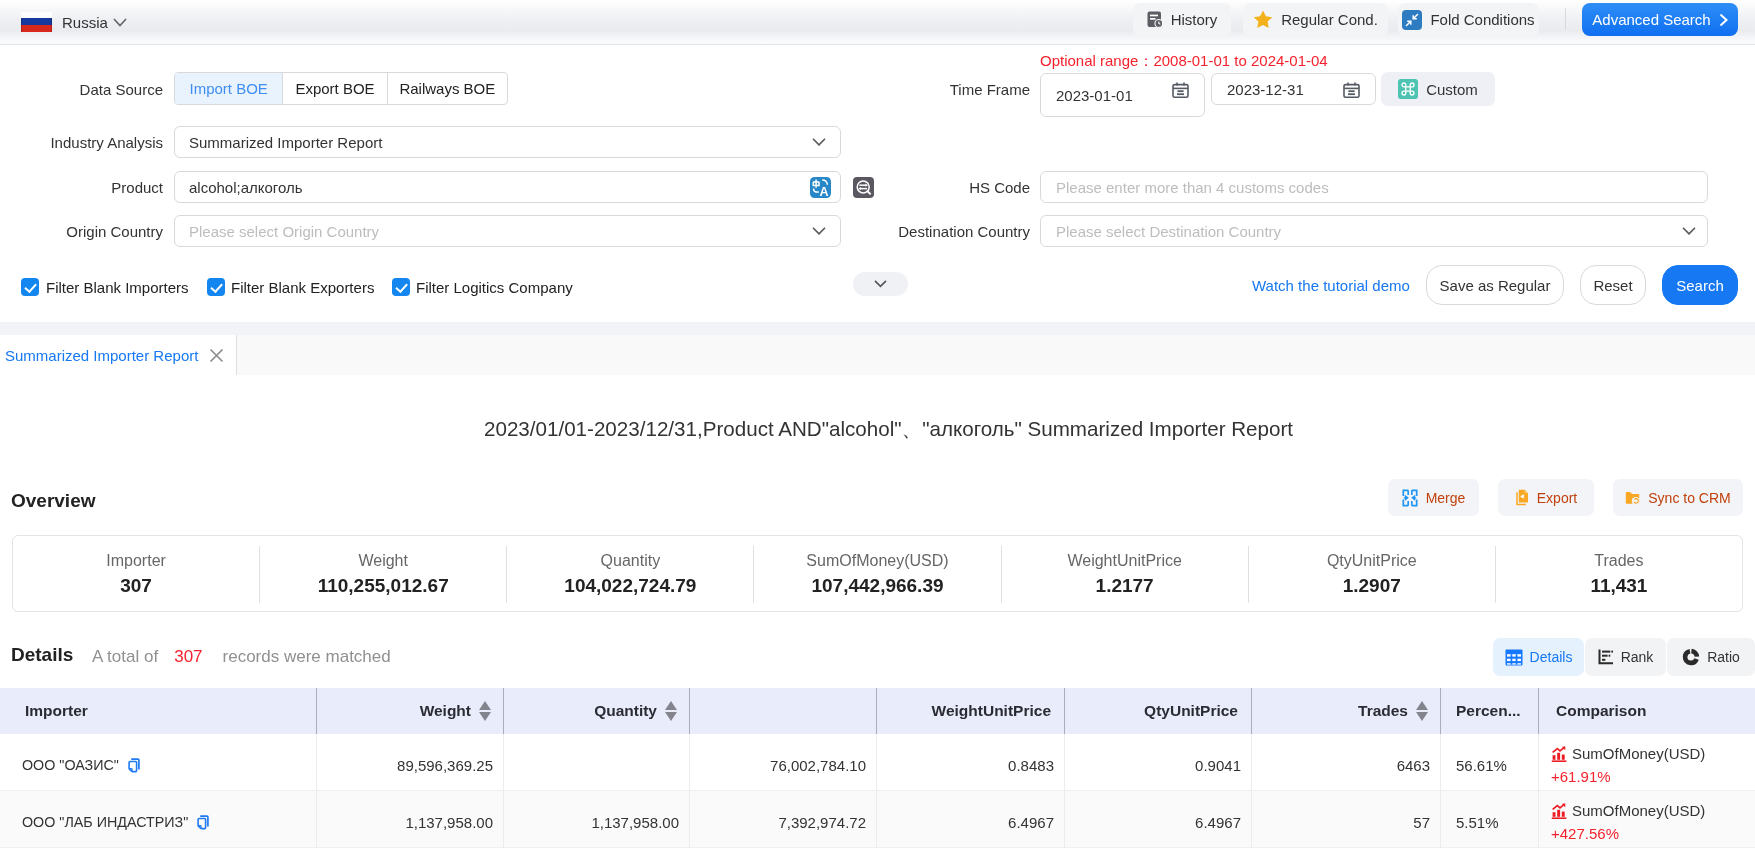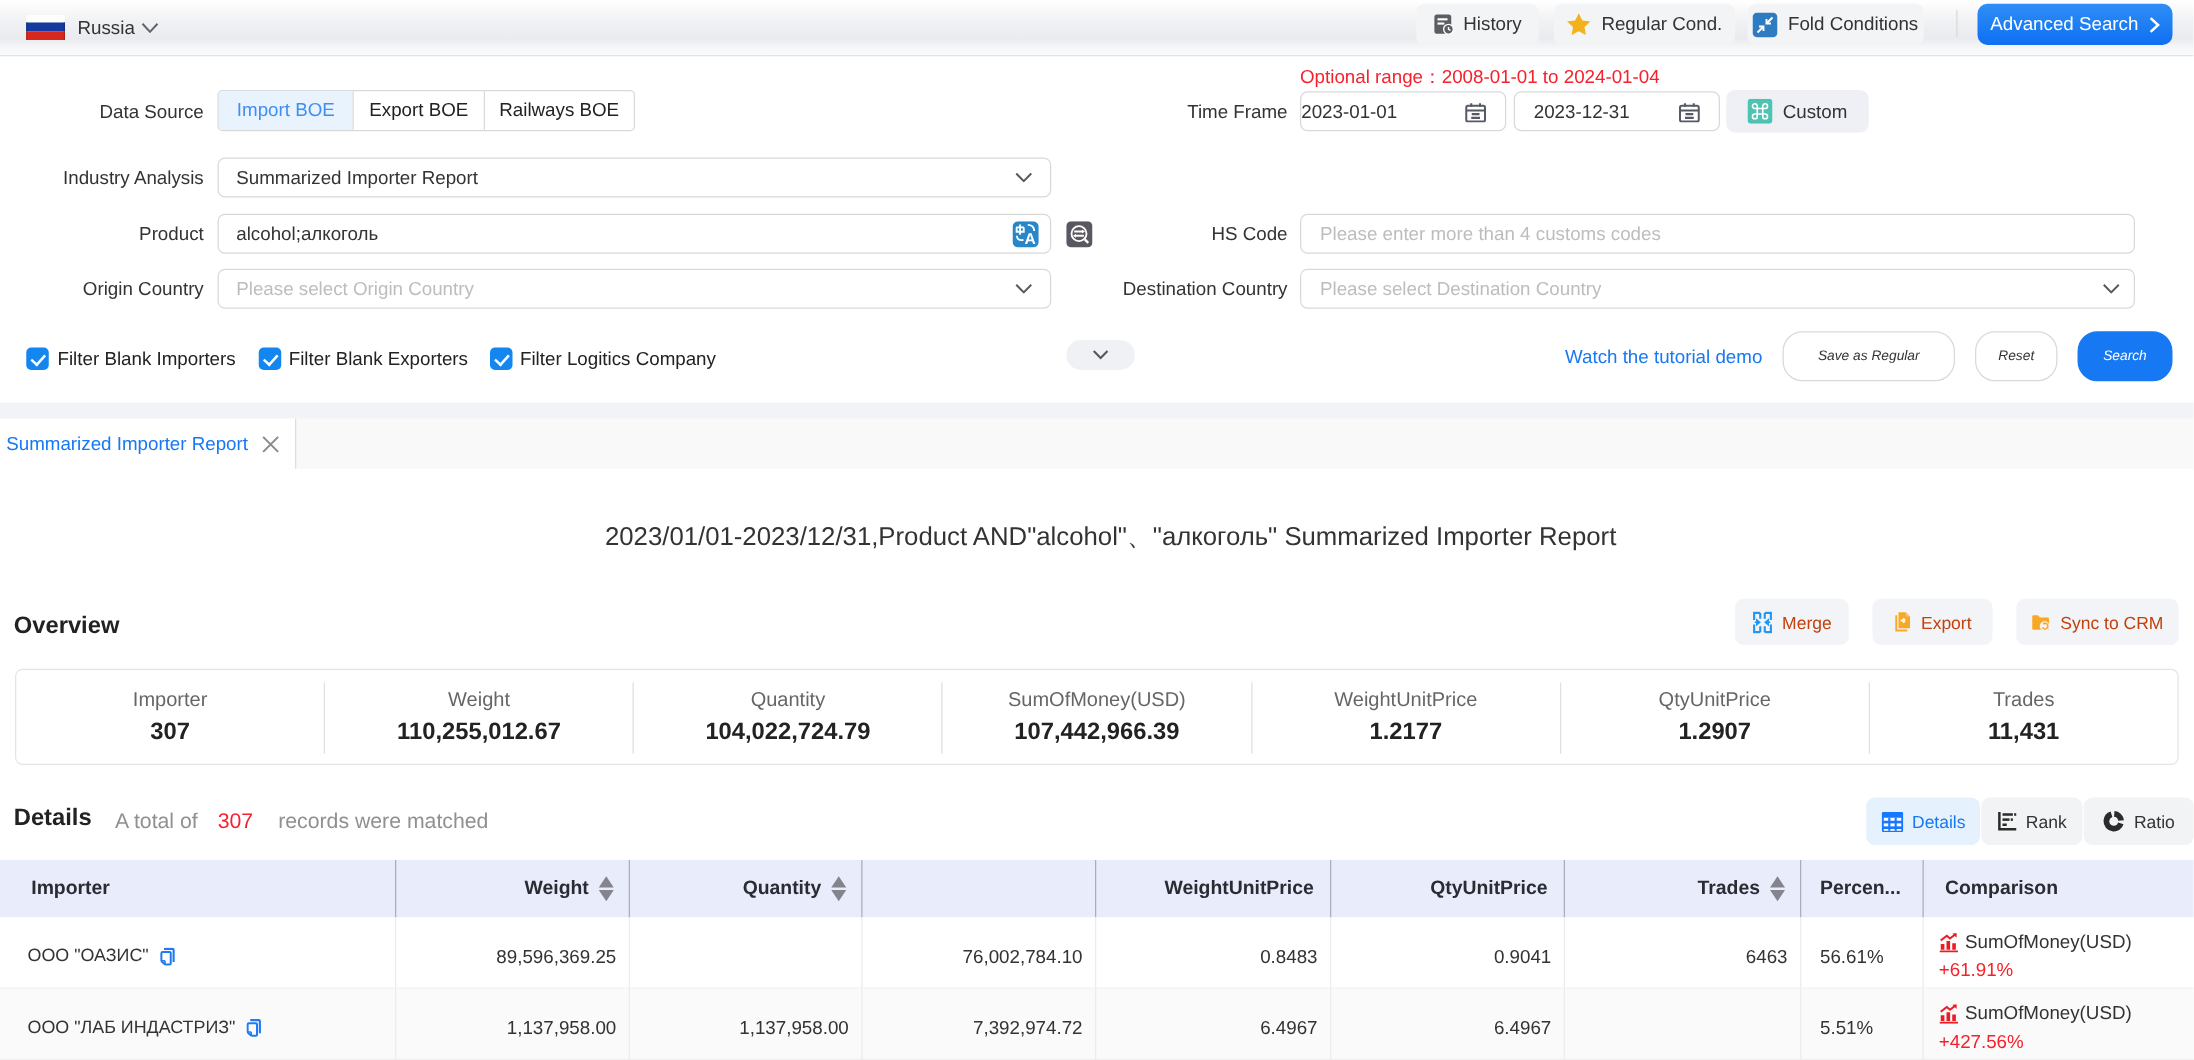--- a/index.html
+++ b/index.html
@@ -26,21 +26,21 @@
 .seg .s1 { width:108px; background:#e9f3fe; color:#3f8ef0; }
 .seg .s2 { width:106px; border-left:1px solid #d9d9d9; border-right:1px solid #d9d9d9; color:#222; }
 .seg .s3 { width:120px; color:#222; }
 #redrange { position:absolute; left:1040px; top:52px; font-size:15px; color:#f5222d; }
 
 
 .cb { position:absolute; width:18px; height:18px; background:#1486f0; border-radius:4px; top:278px; }
 .cb:after { content:""; position:absolute; left:6px; top:2.6px; width:4.6px; height:9.4px; border-right:2.2px solid #fff; border-bottom:2.2px solid #fff; transform:rotate(42deg); }
 .cblbl { position:absolute; top:279px; font-size:15px; color:#222; }
 
-.formbtn { position:absolute; top:265px; height:40px; border:1px solid #d9d9d9; border-radius:16px; background:#fff; font-size:11px; color:#333; display:flex; align-items:center; justify-content:center;font-style:italic; }
+.formbtn { position:absolute; top:265px; height:40px; border:1px solid #d9d9d9; border-radius:16px; background:#fff; font-size:15px; color:#333; display:flex; align-items:center; justify-content:center; }
 
 
 #tabstrip { position:absolute; left:0; top:322px; width:1755px; height:13px; background:#f2f3f7; }
 #tabrow { position:absolute; left:0; top:335px; width:1755px; height:40px; background:#f9f9fa; }
 #tab { position:absolute; left:0; top:335px; width:237px; height:40px; background:#fff; border-right:1px solid #dcdee0; font-size:15px; white-space:nowrap; color:#1678f2; display:flex; align-items:center; }
 
 
 #title { position:absolute; left:0; top:415px; width:1777px; text-align:center; font-size:20.6px; color:#333; }
 #ovh { position:absolute; left:11px; top:490px; font-size:19px; font-weight:bold; color:#222; }
 .ovbtn { position:absolute; top:479px; height:37px; background:#f2f4f7; border-radius:7px; font-size:14px; color:#c2410c; display:flex; align-items:center; justify-content:center; gap:8px; }
@@ -116,21 +116,21 @@
       </svg></div>
 
   <div class="lbl" style="left:0;top:81px;width:163px;">Data Source</div>
   <div class="seg">
       <div class="s1">Import BOE</div>
       <div class="s2">Export BOE</div>
       <div class="s3">Railways BOE</div>
     </div>
   <div id="redrange">Optional range：2008-01-01 to 2024-01-04</div>
   <div class="lbl" style="left:860px;top:81px;width:170px;">Time Frame</div>
-  <div class="inp" style="left:1040px;top:73px;width:165px;height:32px;">2023-01-01<svg style="position:absolute;right:15px;top:8px;" width="17" height="16" viewBox="0 0 17 16">
+  <div class="inp" style="left:1040px;top:73px;width:165px;height:44px;padding-left:15px;">2023-01-01<svg style="position:absolute;right:15px;top:8px;" width="17" height="16" viewBox="0 0 17 16">
         <rect x="1" y="2.6" width="15" height="12.6" rx="1.5" fill="none" stroke="#555a63" stroke-width="1.6"></rect>
         <line x1="1" y1="6.4" x2="16" y2="6.4" stroke="#555a63" stroke-width="1.6"></line>
         <line x1="5" y1="0.5" x2="5" y2="3.4" stroke="#555a63" stroke-width="1.6"></line>
         <line x1="12" y1="0.5" x2="12" y2="3.4" stroke="#555a63" stroke-width="1.6"></line>
         <line x1="5.4" y1="9.2" x2="11.6" y2="9.2" stroke="#555a63" stroke-width="1.8"></line>
         <line x1="5" y1="12.2" x2="12" y2="12.2" stroke="#555a63" stroke-width="1.8"></line>
       </svg></div>
   <div class="inp" style="left:1211px;top:73px;width:165px;height:32px;padding-left:15px;">2023-12-31<svg style="position:absolute;right:15px;top:8px;" width="17" height="16" viewBox="0 0 17 16">
         <rect x="1" y="2.6" width="15" height="12.6" rx="1.5" fill="none" stroke="#555a63" stroke-width="1.6"></rect>
         <line x1="1" y1="6.4" x2="16" y2="6.4" stroke="#555a63" stroke-width="1.6"></line>
@@ -375,20 +375,21 @@
         <div class="td" style="left:0;width:316px;padding-left:22px;font-size:14.3px;">ООО "ЛАБ ИНДАСТРИЗ"<svg style="margin-left:9px;" width="12" height="15" viewBox="0 0 12 15">
             <path d="M3.2 1.1 H10 Q10.9 1.1 10.9 2 V11.6" fill="none" stroke="#1f7bf4" stroke-width="1.7"></path>
             <path d="M2.1 3.5 H7.7 Q8.6 3.5 8.6 4.4 V12.7 Q8.6 13.6 7.7 13.6 H4.8 Q4.1 13.6 3.6 13.2 L1.6 11.4 Q1.1 10.9 1.1 10.2 V4.5 Q1.1 3.5 2.1 3.5 Z" fill="none" stroke="#1f7bf4" stroke-width="1.6"></path>
             <path d="M1.4 10.6 H3.4 Q4 10.6 4 11.2 V13.3" fill="none" stroke="#1f7bf4" stroke-width="1.3"></path>
           </svg></div>
         <div class="td r" style="left:316px;width:187px;padding-right:10px;">1,137,958.00</div>
         <div class="td r" style="left:503px;width:186px;padding-right:10px;">1,137,958.00</div>
         <div class="td r" style="left:689px;width:187px;padding-right:10px;">7,392,974.72</div>
         <div class="td r" style="left:876px;width:188px;padding-right:10px;">6.4967</div>
         <div class="td r" style="left:1064px;width:187px;padding-right:10px;">6.4967</div>
+        <div class="td r" style="left:1251px;width:189px;padding-right:10px;">57</div>
         <div class="td" style="left:1440px;width:98px;padding-left:16px;">5.51%</div>
         <div class="td" style="left:1538px;width:217px;padding-left:13px;display:block;">
      <div style="margin-top:6px;display:flex;align-items:center;gap:5px;">
             <svg width="16" height="16" viewBox="0 0 16 16">
               <path d="M0.8 15.2 H15.4" stroke="#ec1c24" stroke-width="1.6"></path>
               <rect x="1.6" y="9.2" width="2.9" height="4.6" fill="#ec1c24"></rect>
               <rect x="6.2" y="6.8" width="2.9" height="7" fill="#ec1c24"></rect>
               <rect x="10.8" y="8.6" width="2.9" height="5.2" fill="#ec1c24"></rect>
               <path d="M1.6 6.4 L6.4 2.6 L9 4.8 L13.6 1.2" stroke="#ec1c24" stroke-width="1.7" fill="none"></path>
               <path d="M10.9 0.8 L14.4 0.6 L14.2 4.2" fill="#ec1c24"></path>

